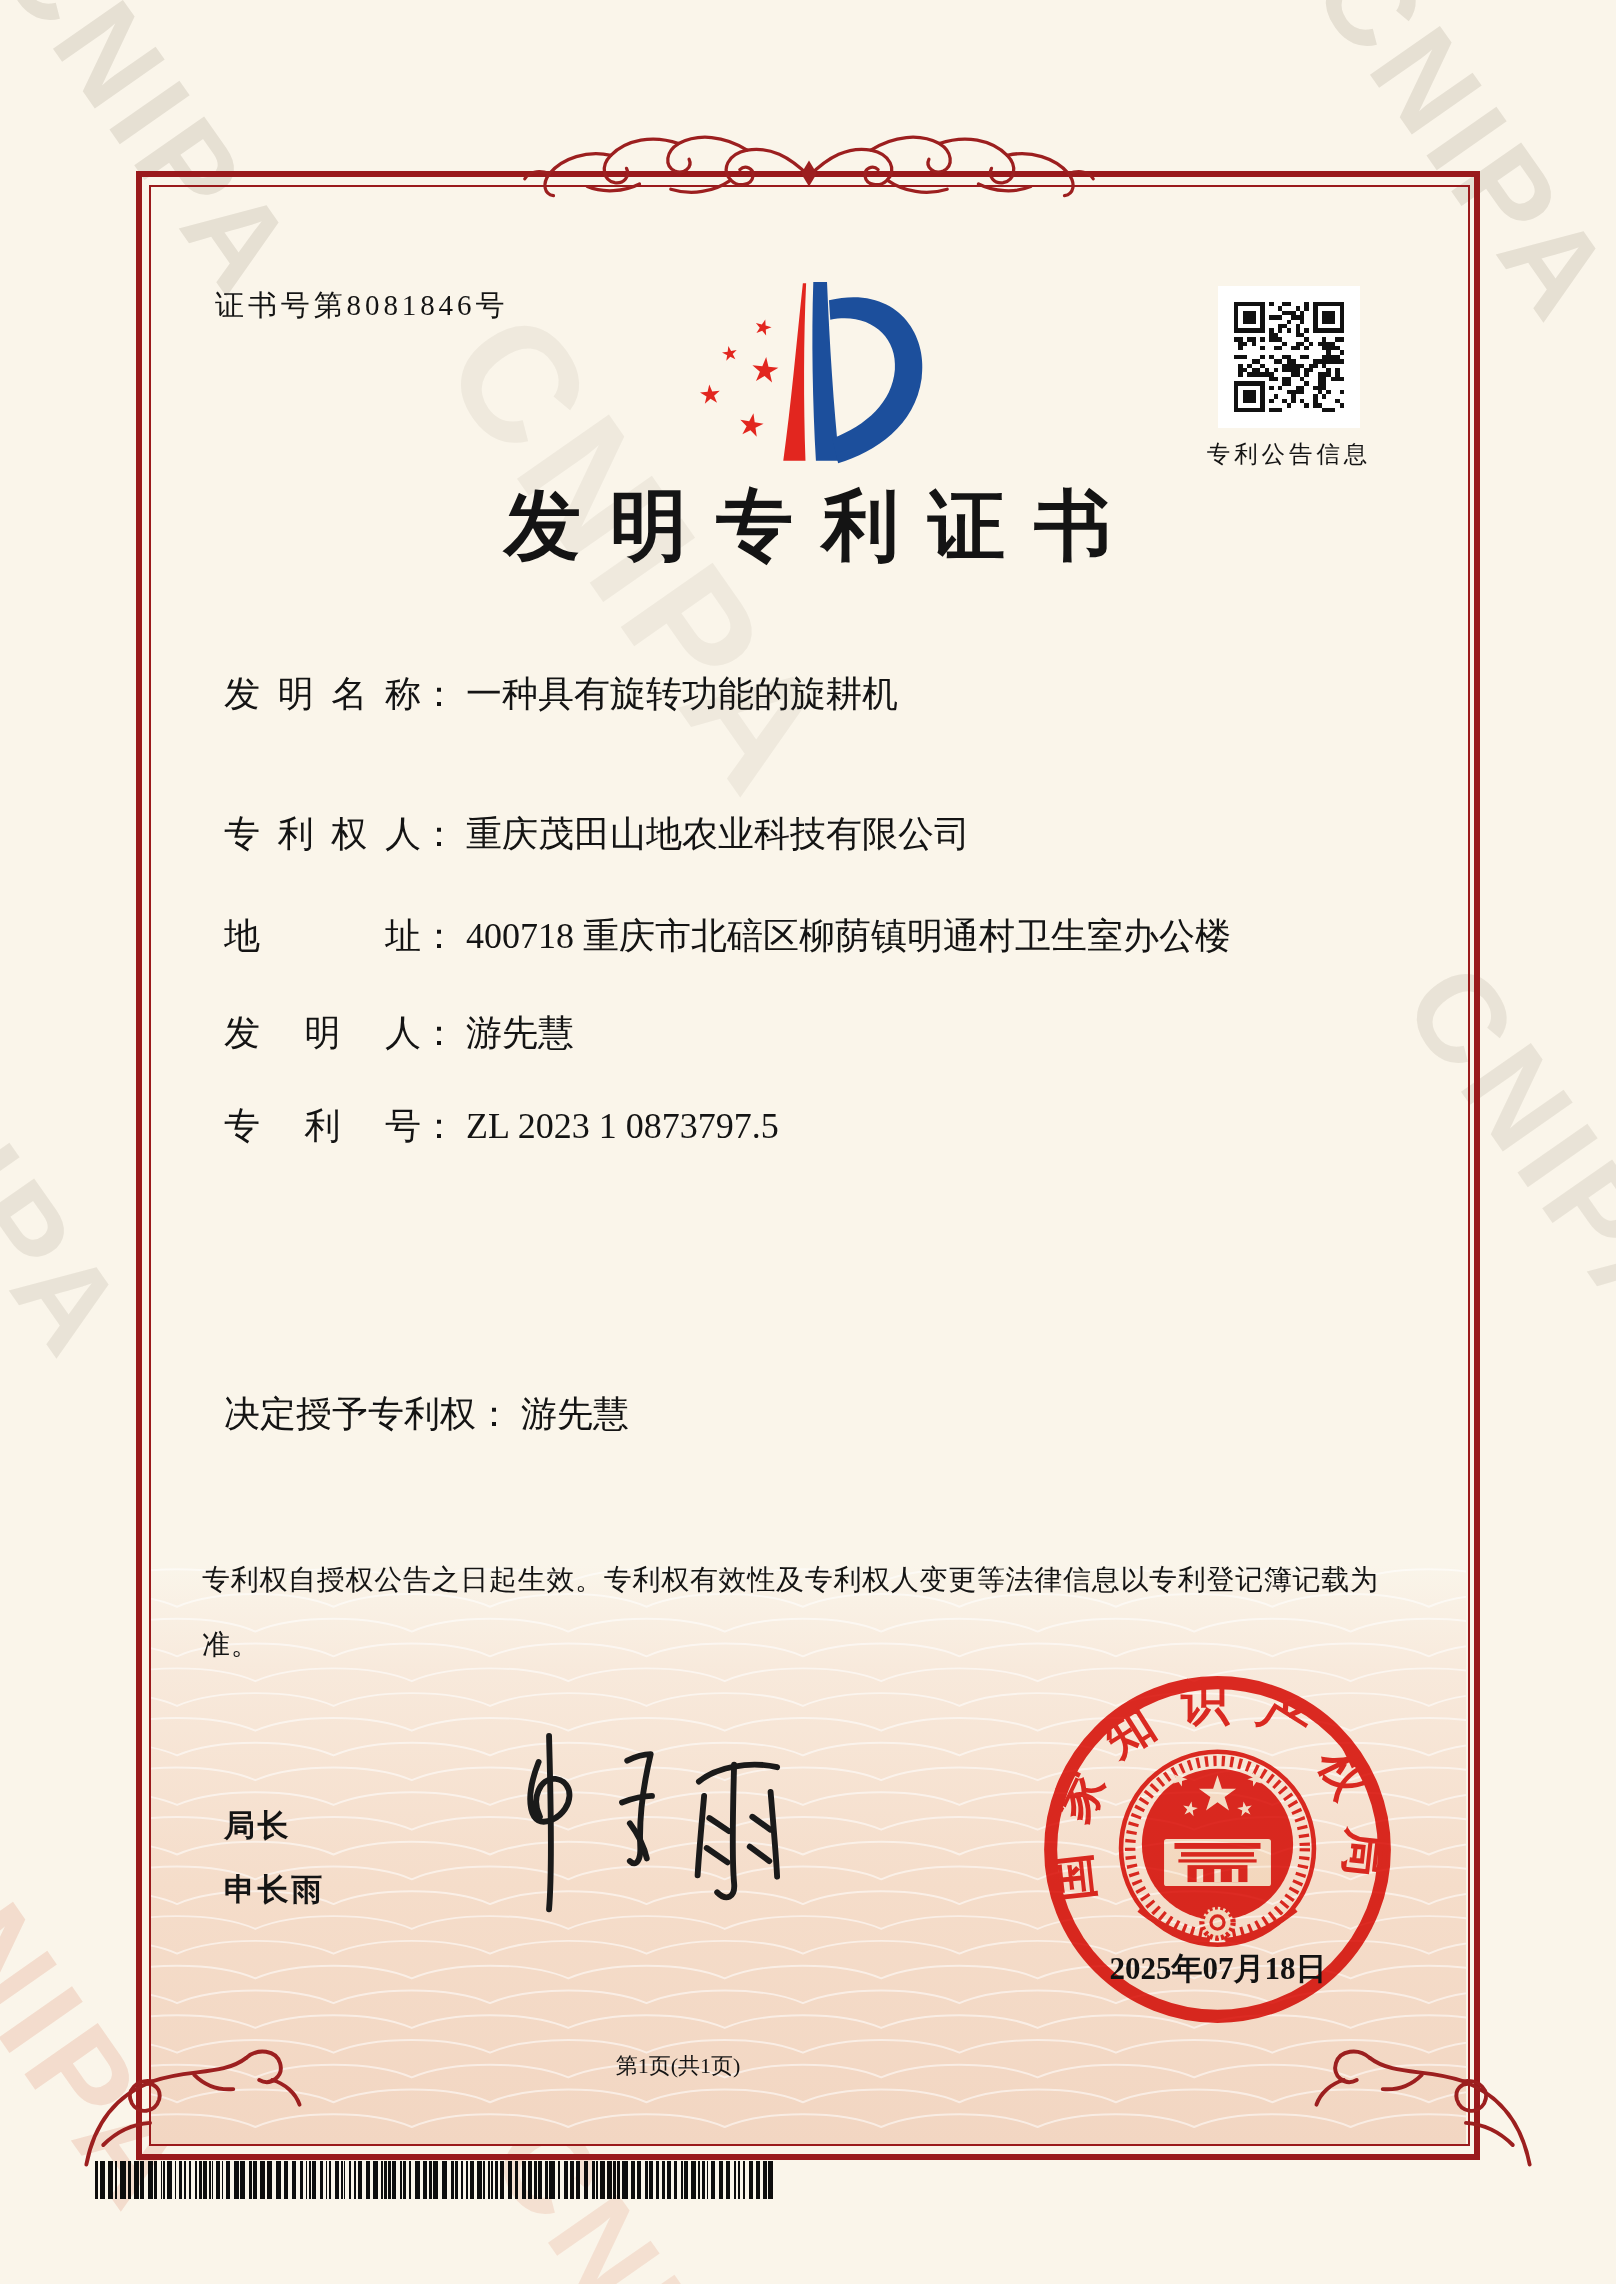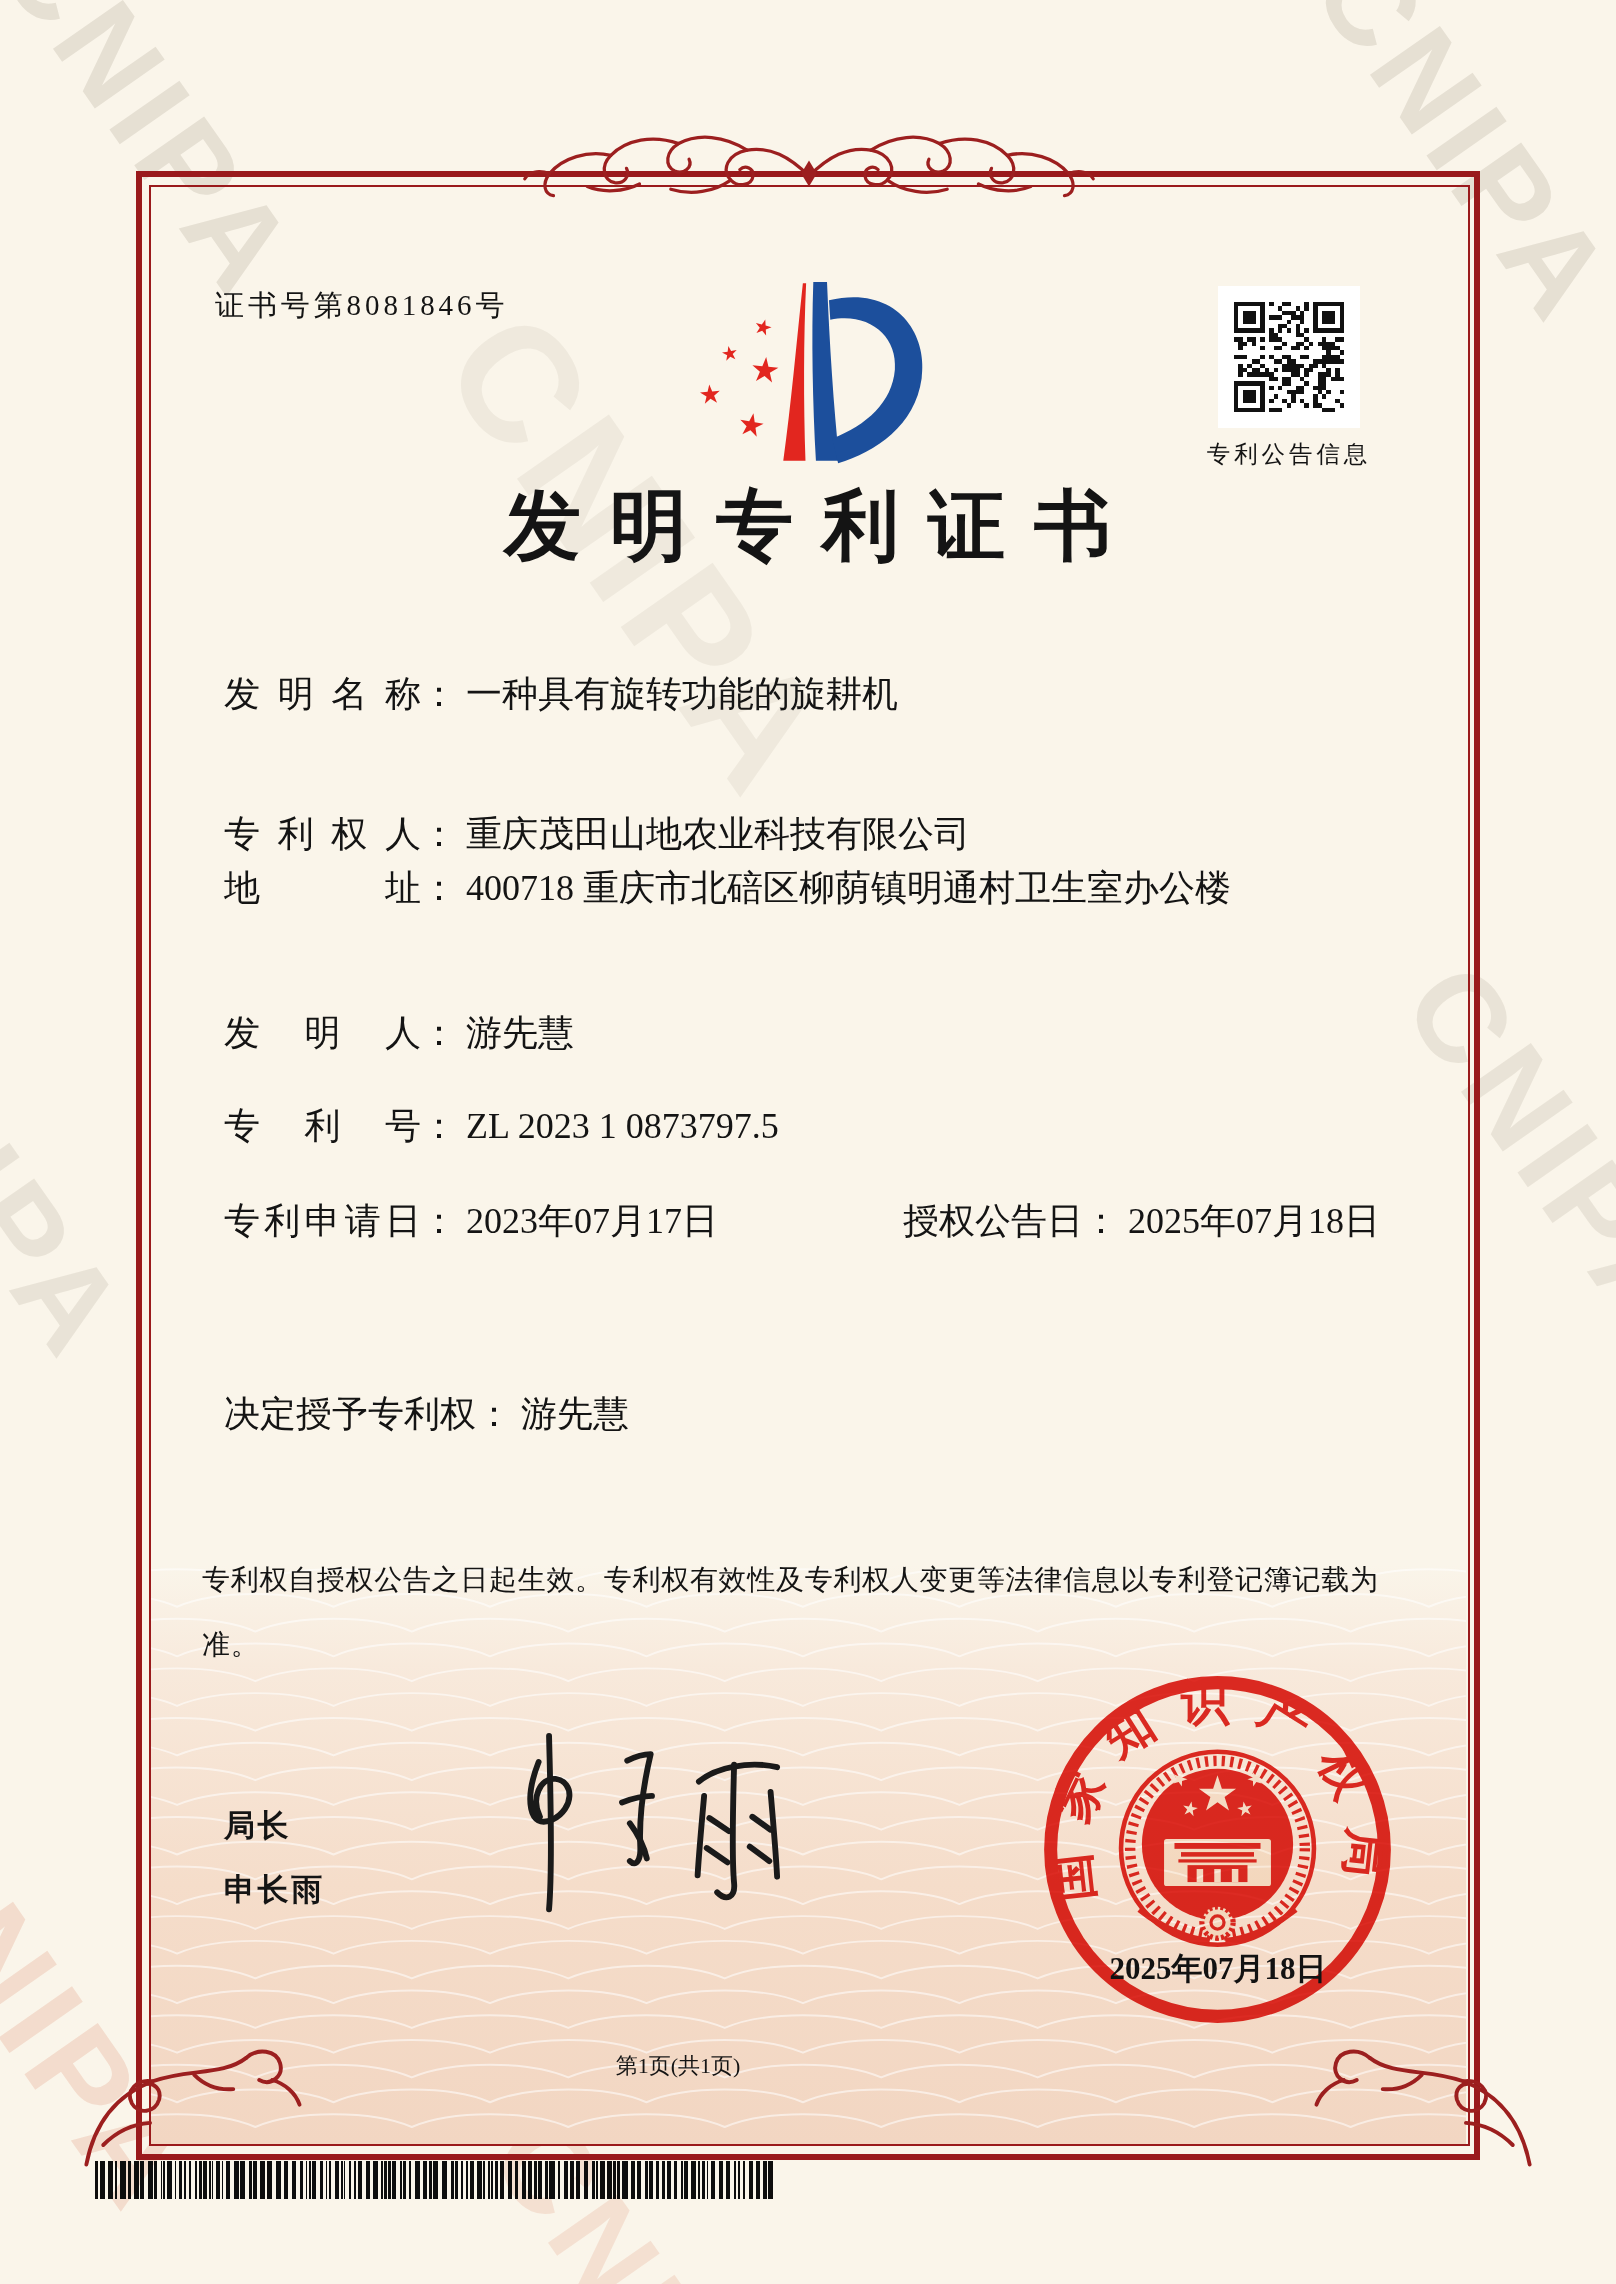--- a/index.html
+++ b/index.html
@@ -440,35 +440,29 @@
   <div class="qrcaption">专利公告信息</div>
 
   <div class="title">发明专利证书</div>
 
   <div class="row" style="top:670px">
     <span class="lbl">发明名称</span><span class="colon">：</span><span class="val">一种具有旋转功能的旋耕机</span>
   </div>
   <div class="row" style="top:810px">
     <span class="lbl">专利权人</span><span class="colon">：</span><span class="val">重庆茂田山地农业科技有限公司</span>
   </div>
-  <div class="row" style="top:864px">
+  <div class="row" style="top:912px">
     <span class="lbl">地址</span><span class="colon">：</span><span class="val">400718 重庆市北碚区柳荫镇明通村卫生室办公楼</span>
   </div>
   <div class="row" style="top:1009px">
     <span class="lbl">发明人</span><span class="colon">：</span><span class="val">游先慧</span>
   </div>
 
   <div class="row" style="top:1102px;width:1239px">
     <span class="lbl">专利号</span><span class="colon">：</span><span class="val">ZL 2023 1 0873797.5</span>
-  </div>
-  <div class="row" style="top:1197px;width:1239px">
-    <span class="lbl">专利申请日</span><span class="colon">：</span><span class="val">2023年07月17日</span>
-    <span class="rgroup">
-      <span class="rlbl">授权公告日</span><span class="colon">：</span><span class="val">2025年07月18日</span>
-    </span>
   </div>
 
   <div class="row" style="top:1390px">
     <span class="rlbl">决定授予专利权</span><span class="colon">：</span><span class="val">游先慧</span>
   </div>
 
   <div class="notice">
     <div class="l2">专利权自授权公告之日起生效。专利权有效性及专利权人变更等法律信息以专利登记簿记载为准。</div>
   </div>
 

